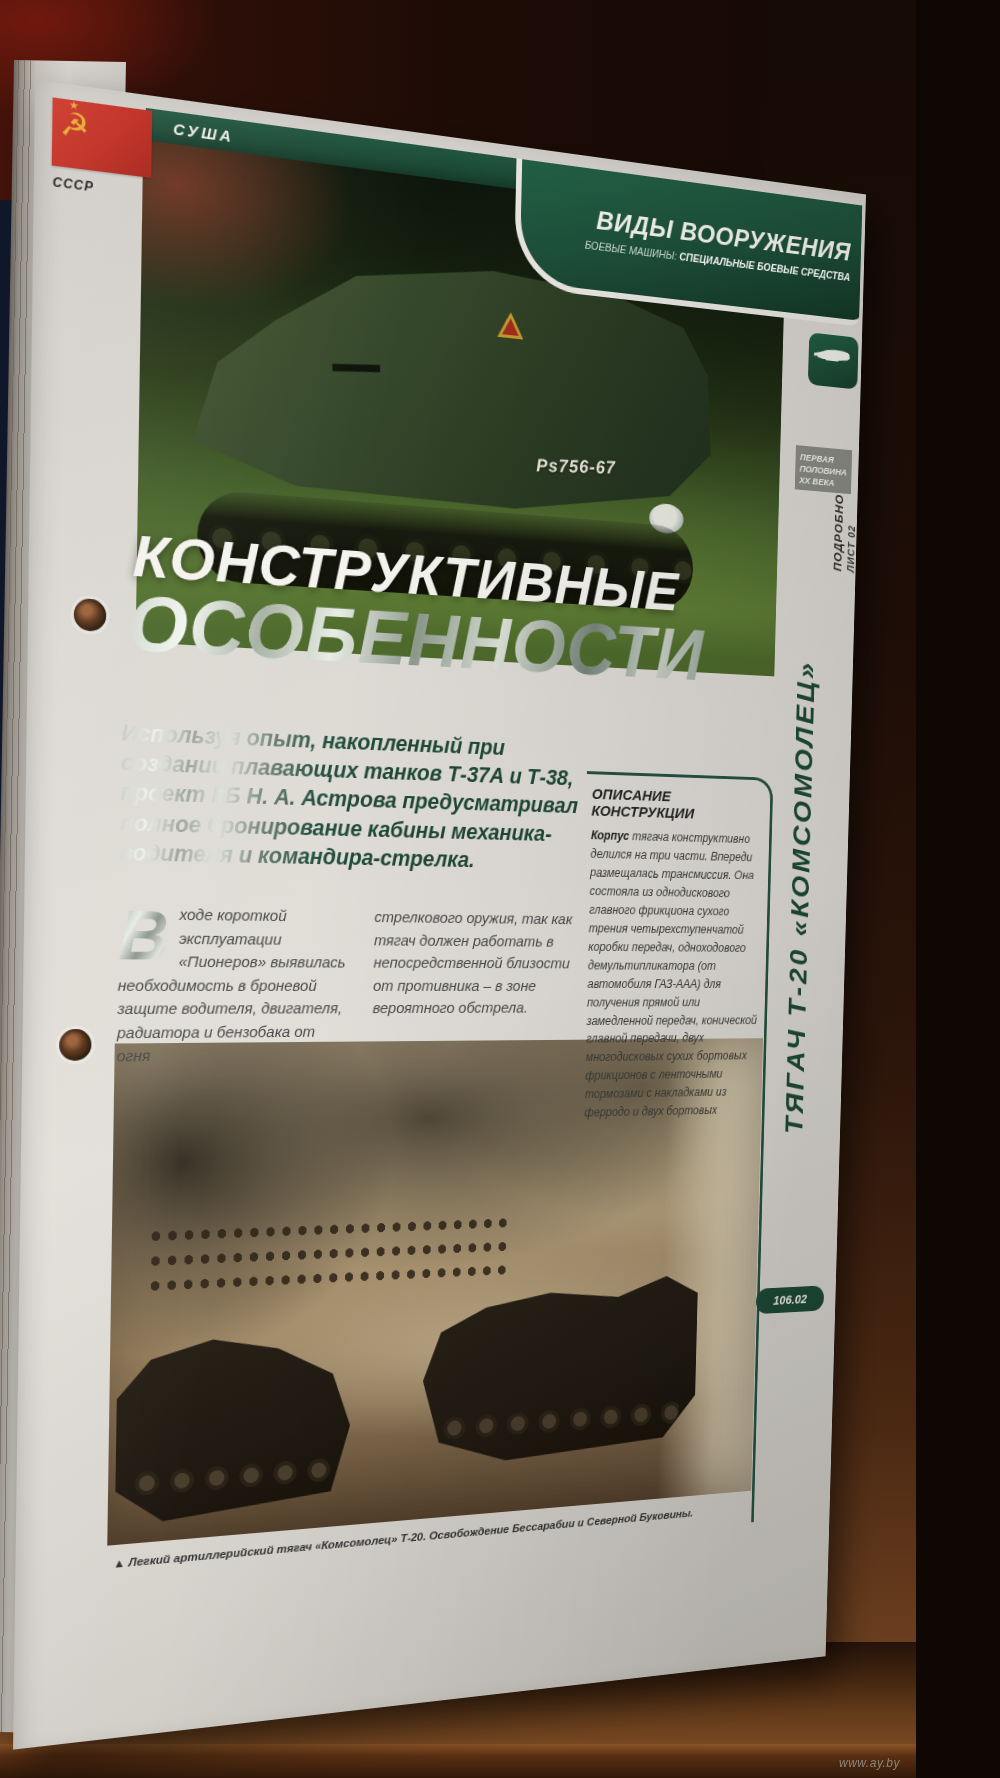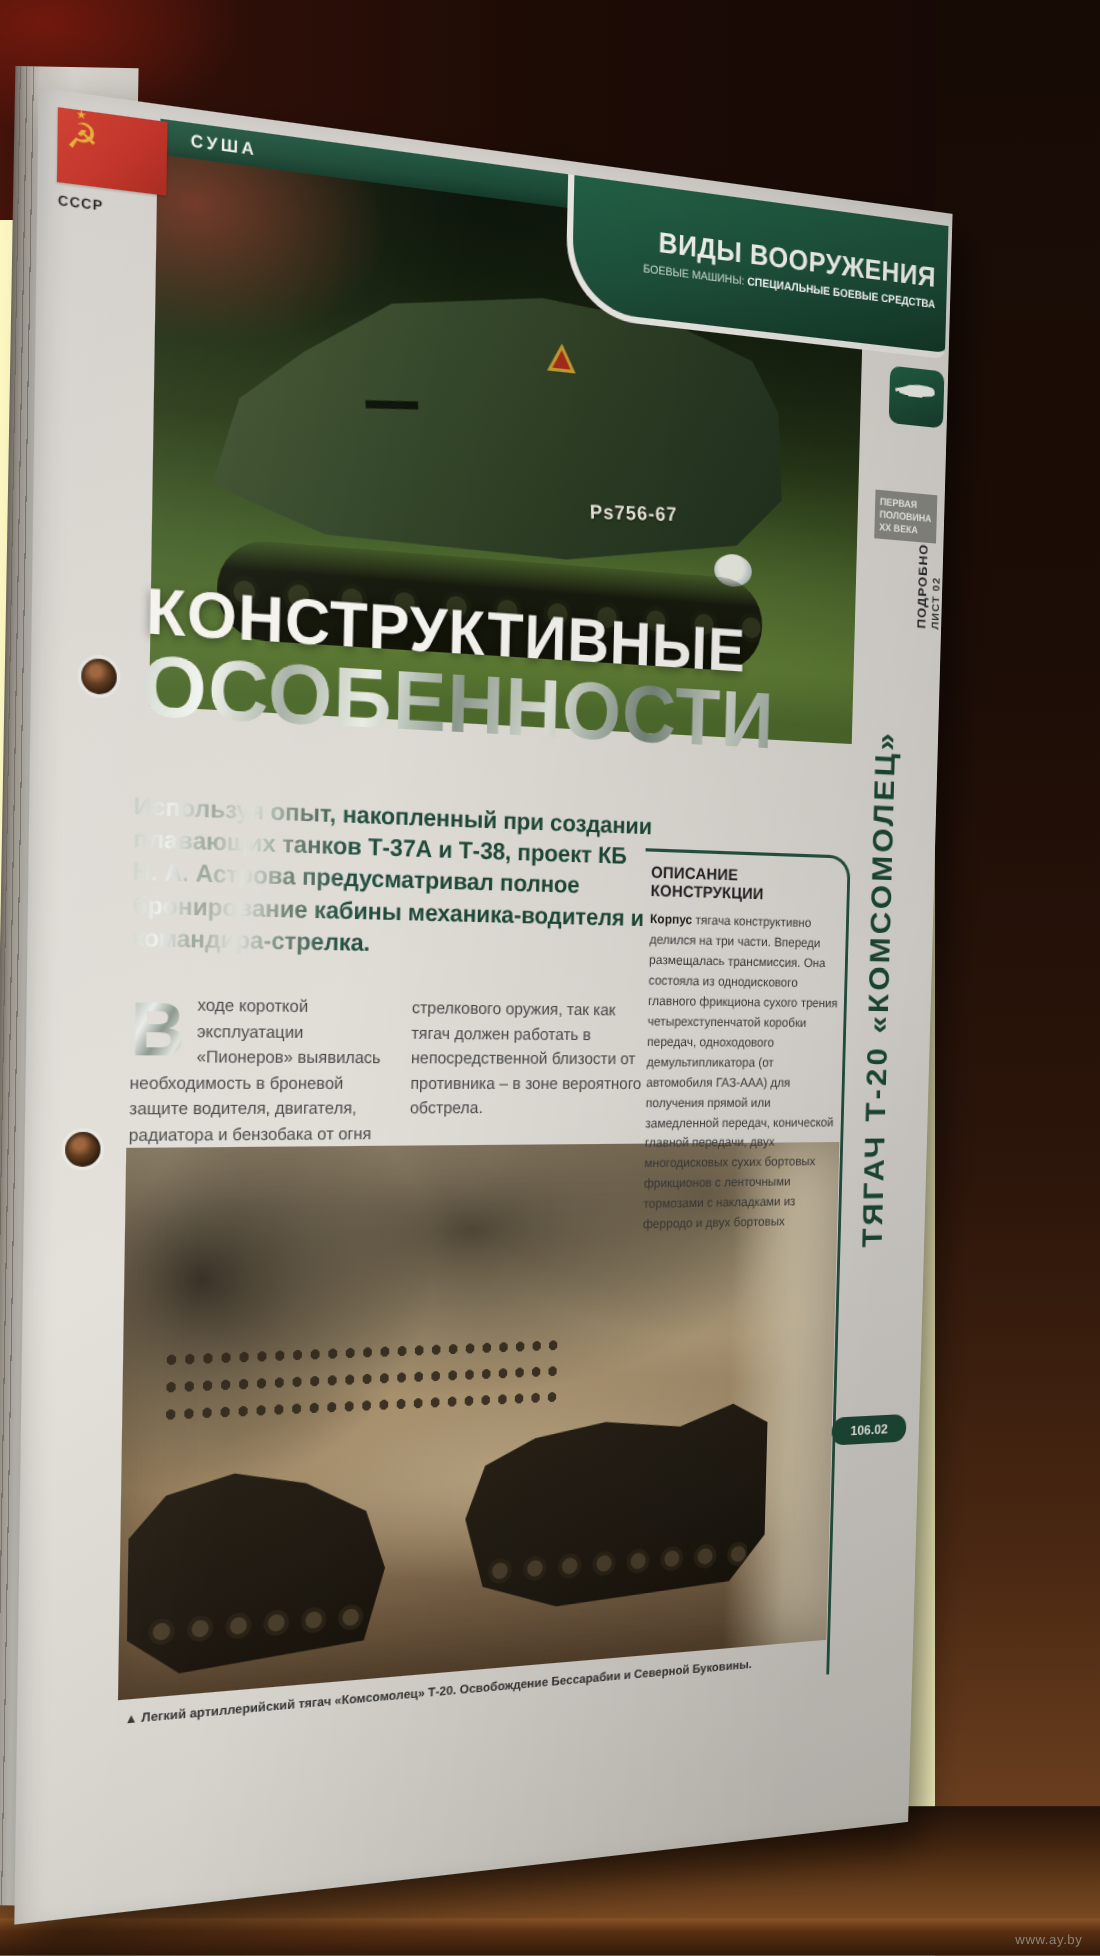--- a/index.html
+++ b/index.html
@@ -1,18 +1,18 @@
 <!DOCTYPE html>
 <html><head>
 <meta charset="utf-8">
 <style>
   html,body{margin:0;padding:0;background:#0e0703;}
   *{box-sizing:border-box;}
-  .scene{position:relative;width:1000px;height:1778px;overflow:hidden;
-         font-family:"Liberation Sans","DejaVu Sans",sans-serif;background:#fef9c3;}
+  .scene{position:relative;width:916px;height:1778px;overflow:hidden;
+         font-family:"Liberation Sans","DejaVu Sans",sans-serif;background:#0f172a;font-style:italic;}
 
   
   .bg-top{position:absolute;left:0;top:0;width:100%;height:200px;
     background:radial-gradient(ellipse 260px 140px at 4% 10%, rgba(122,26,14,.85), rgba(122,26,14,0) 70%),
                linear-gradient(90deg,#43120a 0%,#2e0f08 20%,#1d0b05 50%,#150905 100%);}
   .bg-right{position:absolute;right:0;top:0;width:150px;height:1778px;
     background:linear-gradient(180deg,#170b05 0%,#1d0d06 35%,#2c150a 60%,#4a2812 80%,#6e4120 94%,#7c4a24 100%);}
   .floor1{position:absolute;left:0;top:1642px;width:1000px;height:106px;
     background:linear-gradient(180deg,#24120a 0%,#44260f 35%,#653c1b 70%,#7a4a22 100%);}
   .floor2{position:absolute;left:0;top:1744px;width:1000px;height:34px;

